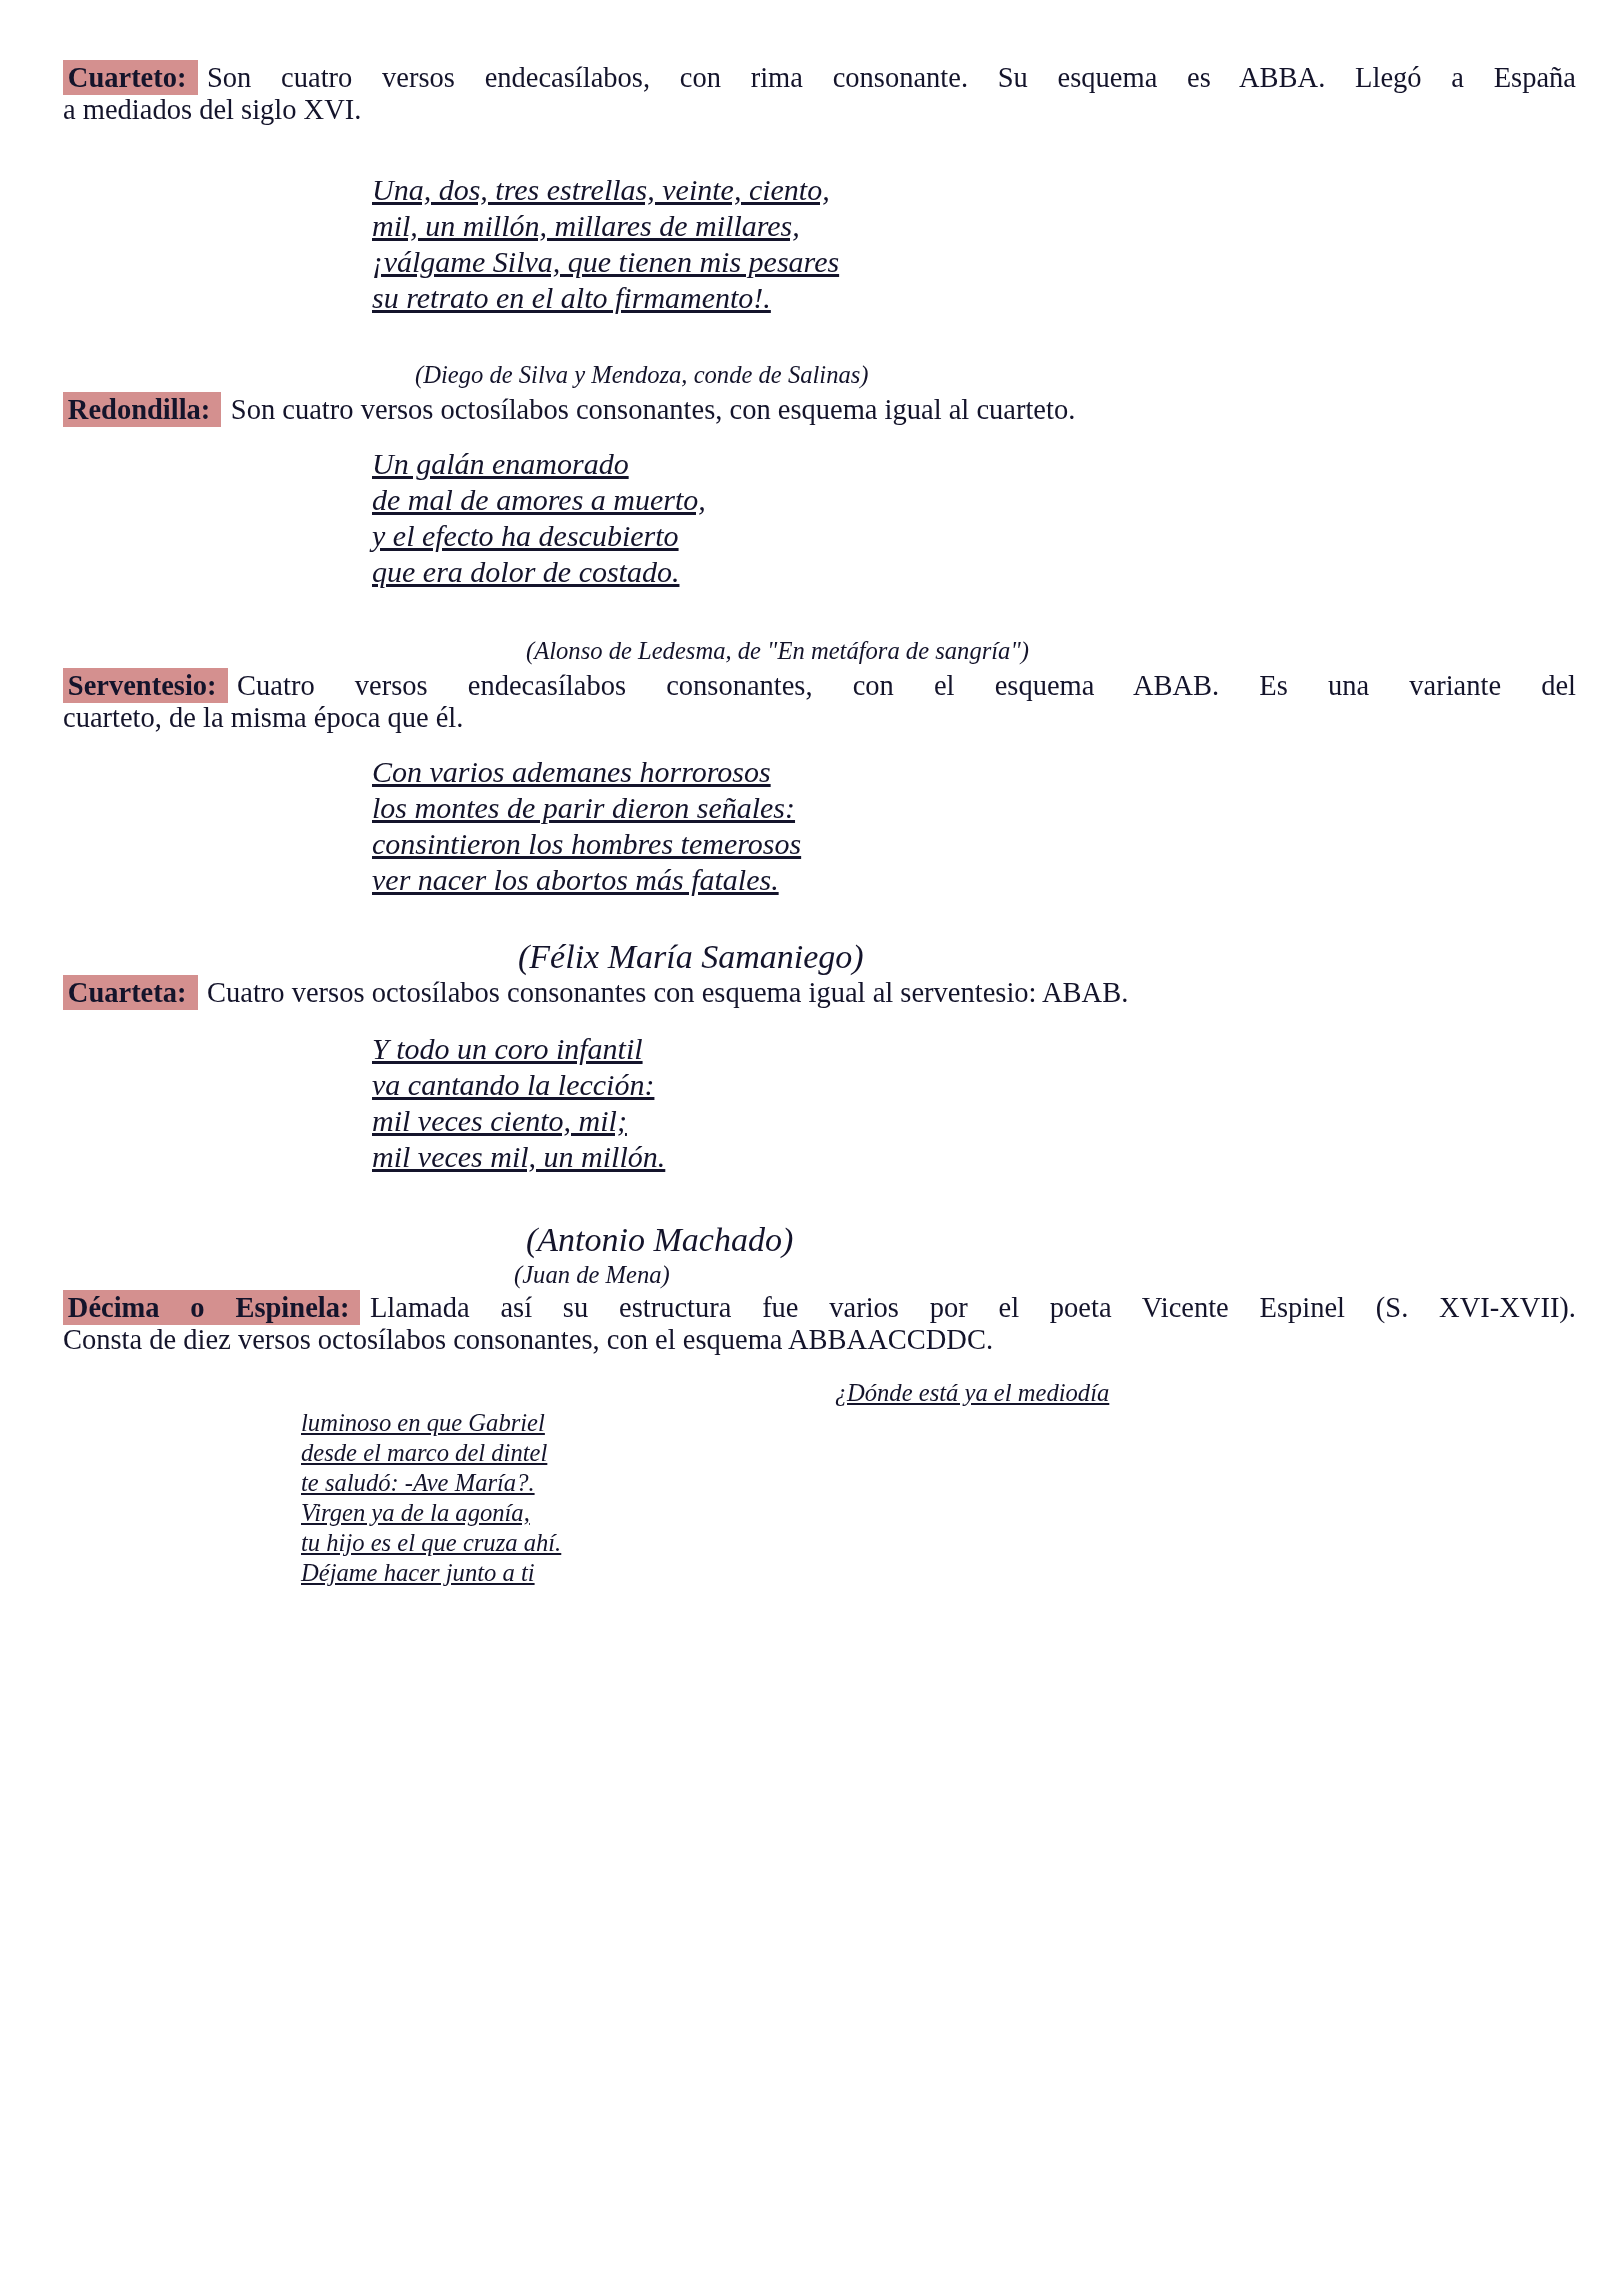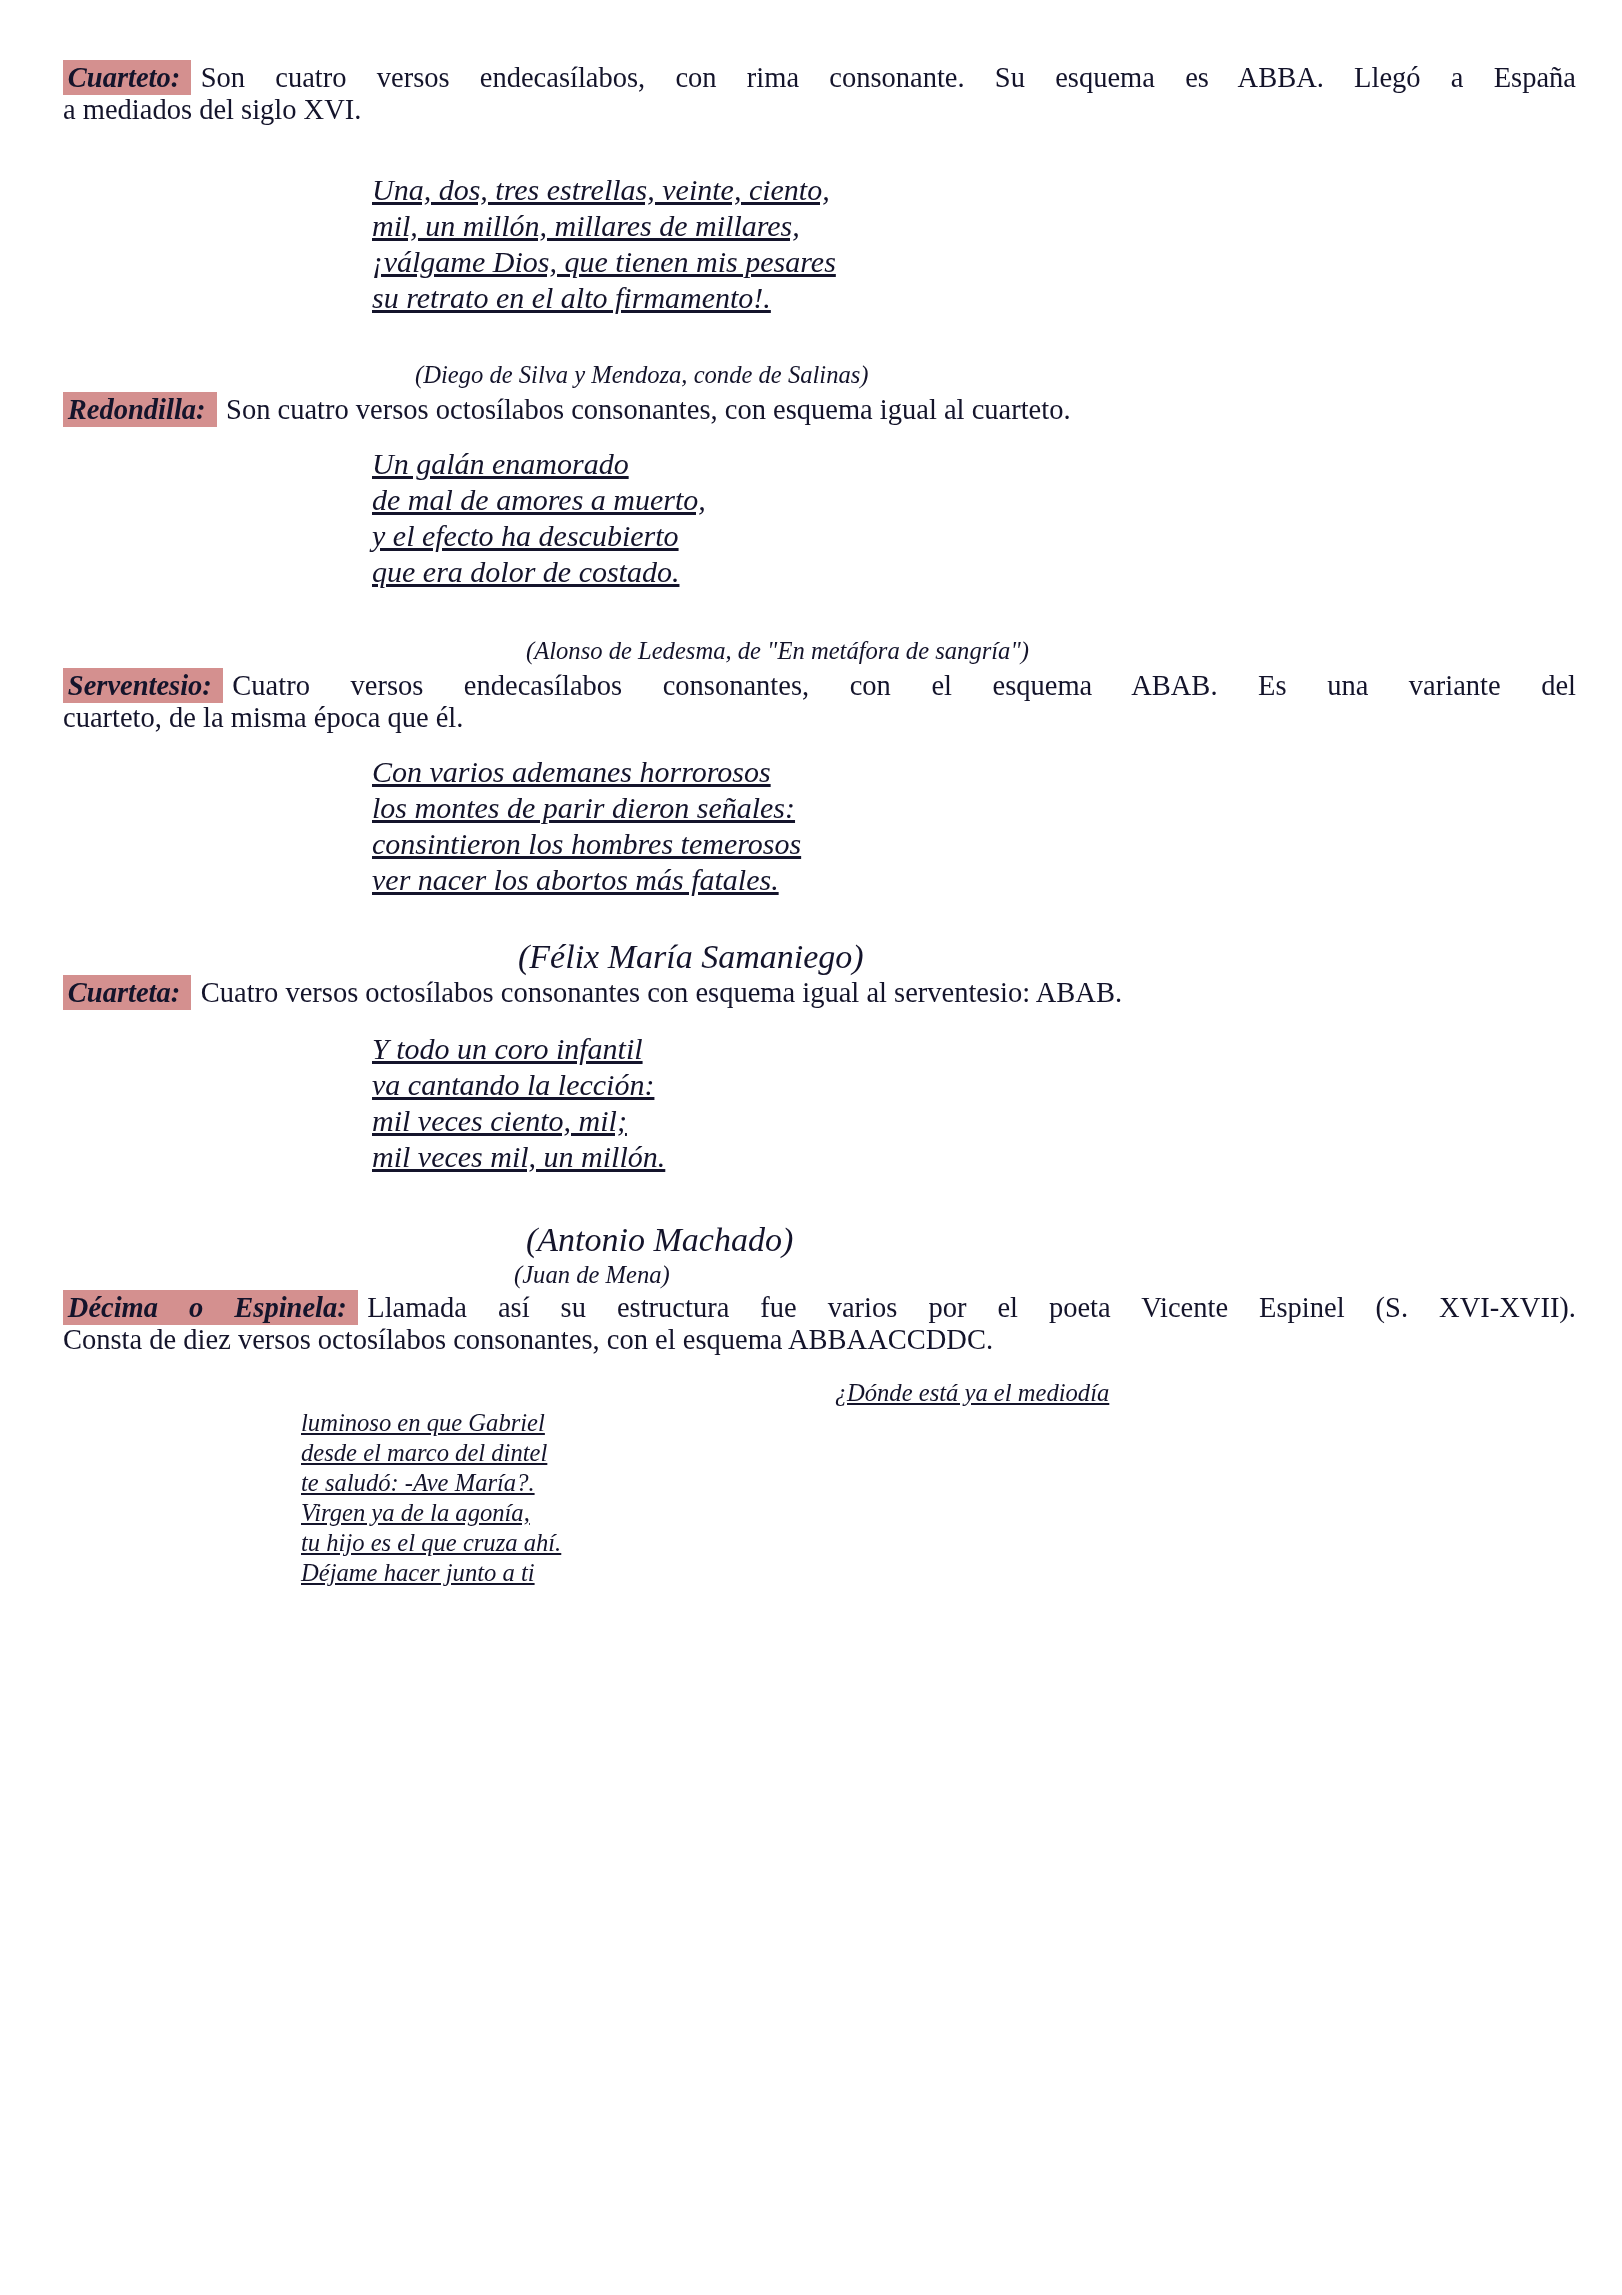--- a/index.html
+++ b/index.html
@@ -26,21 +26,20 @@
   .def-line.just {
     text-align: justify;
     text-align-last: justify;
   }
   .term {
     font-weight: bold;
     background: #d4908f;
     padding: 1.6px 11px 2.4px 4.8px;
     margin-right: 9.5px;
     display: inline;
-    font-style: italic;
   }
   .poem {
     font-style: italic;
     font-size: 30px;
     line-height: 36px;
     margin-left: 309px;
   }
   .poem-line { white-space: nowrap; text-decoration: underline; }
   .attr-sm {
     font-style: italic;
@@ -64,21 +63,21 @@
 <body>
 
 <div class="page">
 
   <section>
     <p class="def-line just"><span class="term">Cuarteto:</span><span>Son cuatro versos endecasílabos, con rima consonante. Su esquema es ABBA. Llegó a España</span></p>
     <p class="def-line">a mediados del siglo XVI.</p>
     <div class="poem" style="margin-top:46px">
       <div class="poem-line">Una, dos, tres estrellas, veinte, ciento,</div>
       <div class="poem-line">mil, un millón, millares de millares,</div>
-      <div class="poem-line">¡válgame Dios, que tienen mis pesares</div>
+      <div class="poem-line">¡válgame Silva, que tienen mis pesares</div>
       <div class="poem-line">su retrato en el alto firmamento!.</div>
     </div>
     <div class="attr-sm" style="margin-top:44px;margin-left:352px">(Diego de Silva y Mendoza, conde de Salinas)</div>
   </section>
 
   <section>
     <p class="def-line" style="margin-top:4.8px"><span class="term">Redondilla:</span><span>Son cuatro versos octosílabos consonantes, con esquema igual al cuarteto.</span></p>
     <div class="poem" style="margin-top:20px">
       <div class="poem-line">Un galán enamorado</div>
       <div class="poem-line">de mal de amores a muerto,</div>

